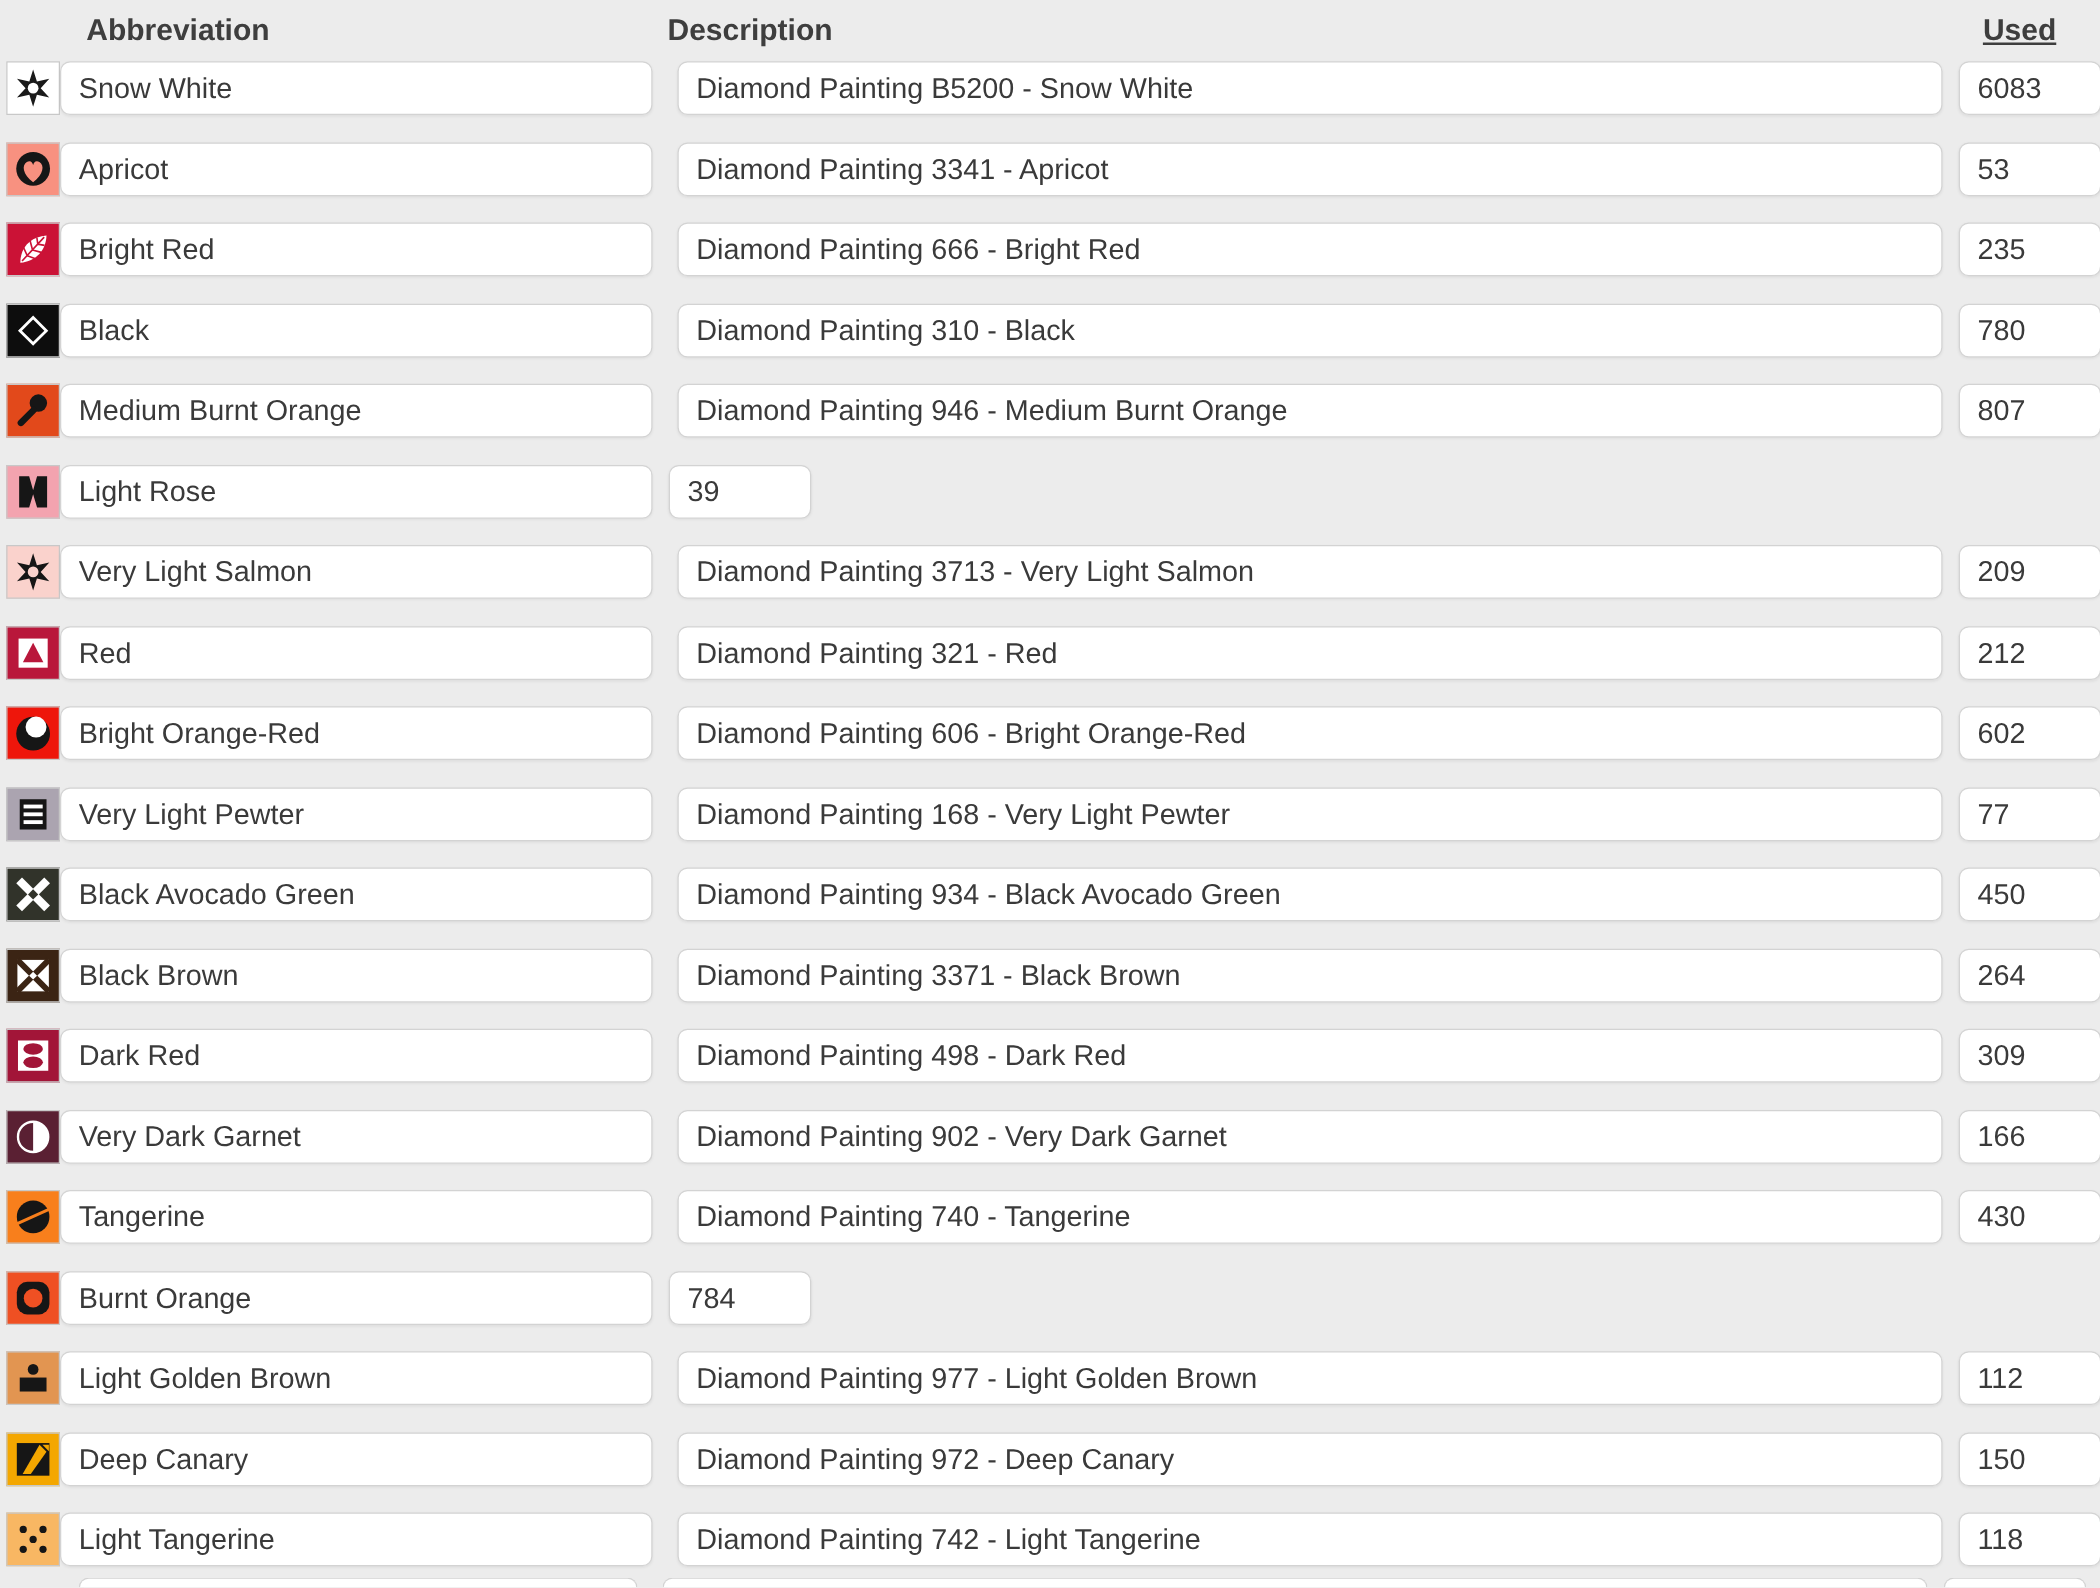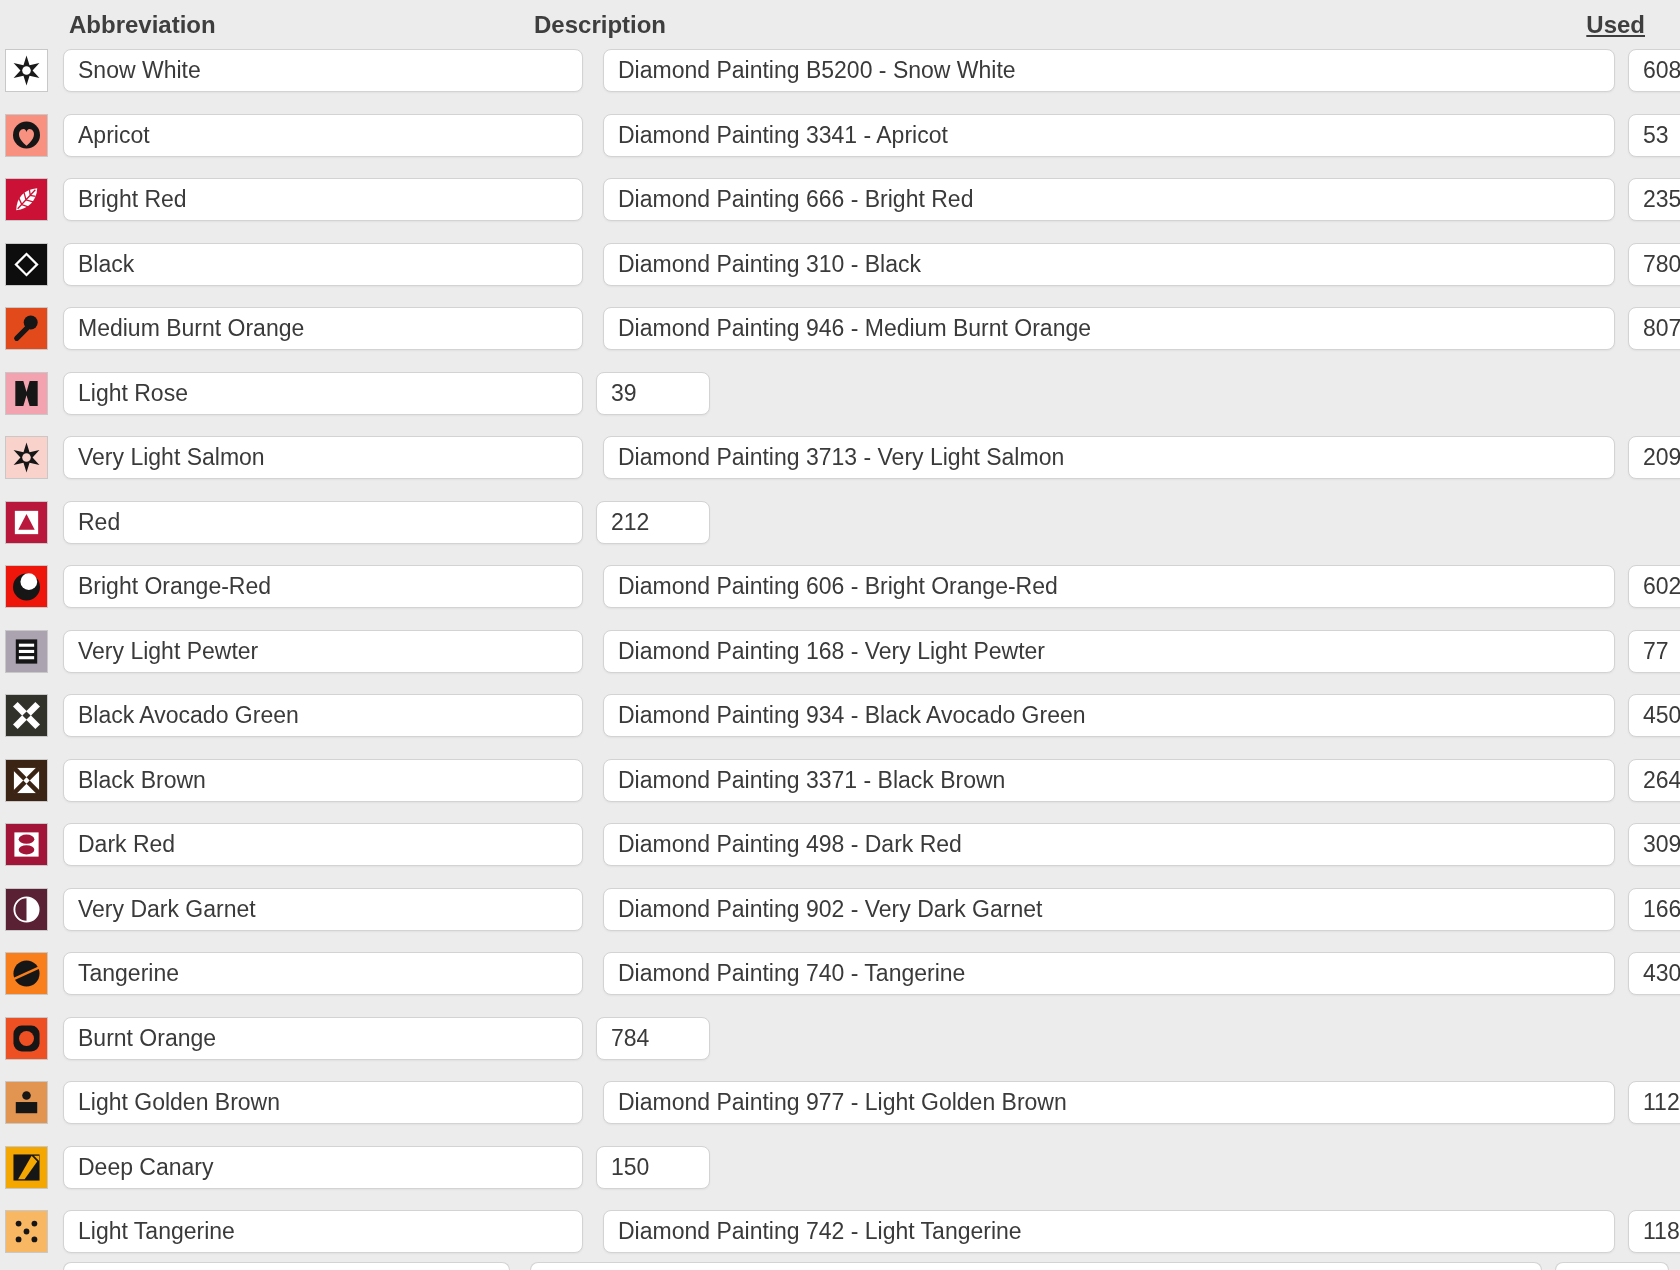--- a/index.html
+++ b/index.html
@@ -45,21 +45,21 @@
     background:#FFFFFF;
     border:1px solid #D3D3D3;
     border-radius:8px;
     font-family:"Liberation Sans",sans-serif;
     font-size:23px;
     color:#3A3A3A;
     padding:0 0 0 14px;
     box-shadow:0 1px 2px rgba(0,0,0,0.05);
     outline:none;
   }
-  .abbr-input{width:520px;margin-left:15px;flex:0 0 auto;}
+  .abbr-input{width:474px;flex:0 0 auto;}
   .desc-input{width:1012px;margin-left:20px;flex:0 0 auto;}
   .used-input{
     width:114px;margin-left:13px;flex:0 0 auto;
     text-align:left;
     padding:0 13px 0 6px;
   }
   .peek{
     position:absolute;
     top:1262px;height:8px;
     background:#FFFFFF;
@@ -167,20 +167,21 @@
   </div>
 
   <div class="row">
     <div class="swatch" style="background: rgb(185, 23, 59);">
         <svg viewBox="0 0 44 44">
           <rect x="9.5" y="9.5" width="25" height="25" fill="#FFFFFF"></rect>
      <polygon points="22,13 30.8,29.8 13.2,29.8" fill="#B9173B"></polygon>
         </svg>
       </div>
     <input class="cell abbr-input" type="text" value="Red" style="">
+    <input class="cell desc-input" type="text" value="Diamond Painting 321 - Red" style="">
     <input class="cell used-input" type="text" value="212" style="">
   </div>
 
   <div class="row">
     <div class="swatch" style="background: rgb(238, 22, 11);">
         <svg viewBox="0 0 44 44">
           <circle cx="22" cy="22.5" r="14.5" fill="#161616"></circle>
      <circle cx="24.5" cy="16.8" r="9" fill="#FFFFFF"></circle>
         </svg>
       </div>
@@ -296,20 +297,21 @@
 
   <div class="row">
     <div class="swatch" style="background: rgb(244, 167, 0);">
         <svg viewBox="0 0 44 44">
           <rect x="8" y="8" width="28" height="28" fill="#161616"></rect>
      <polygon points="13,34.5 27.5,9.5 33.5,15.5 20,34.5" fill="#F4A700"></polygon>
      <polygon points="30,9.5 35.5,9.5 35.5,15" fill="#F4A700"></polygon>
         </svg>
       </div>
     <input class="cell abbr-input" type="text" value="Deep Canary" style="">
+    <input class="cell desc-input" type="text" value="Diamond Painting 972 - Deep Canary" style="">
     <input class="cell used-input" type="text" value="150" style="">
   </div>
 
   <div class="row">
     <div class="swatch" style="background: rgb(248, 183, 99);">
         <svg viewBox="0 0 44 44">
           <circle cx="13.5" cy="13.5" r="3.1" fill="#161616"></circle>
      <circle cx="30.5" cy="13.5" r="3.1" fill="#161616"></circle>
      <circle cx="22" cy="22" r="3.1" fill="#161616"></circle>
      <circle cx="13.5" cy="30.5" r="3.1" fill="#161616"></circle>

